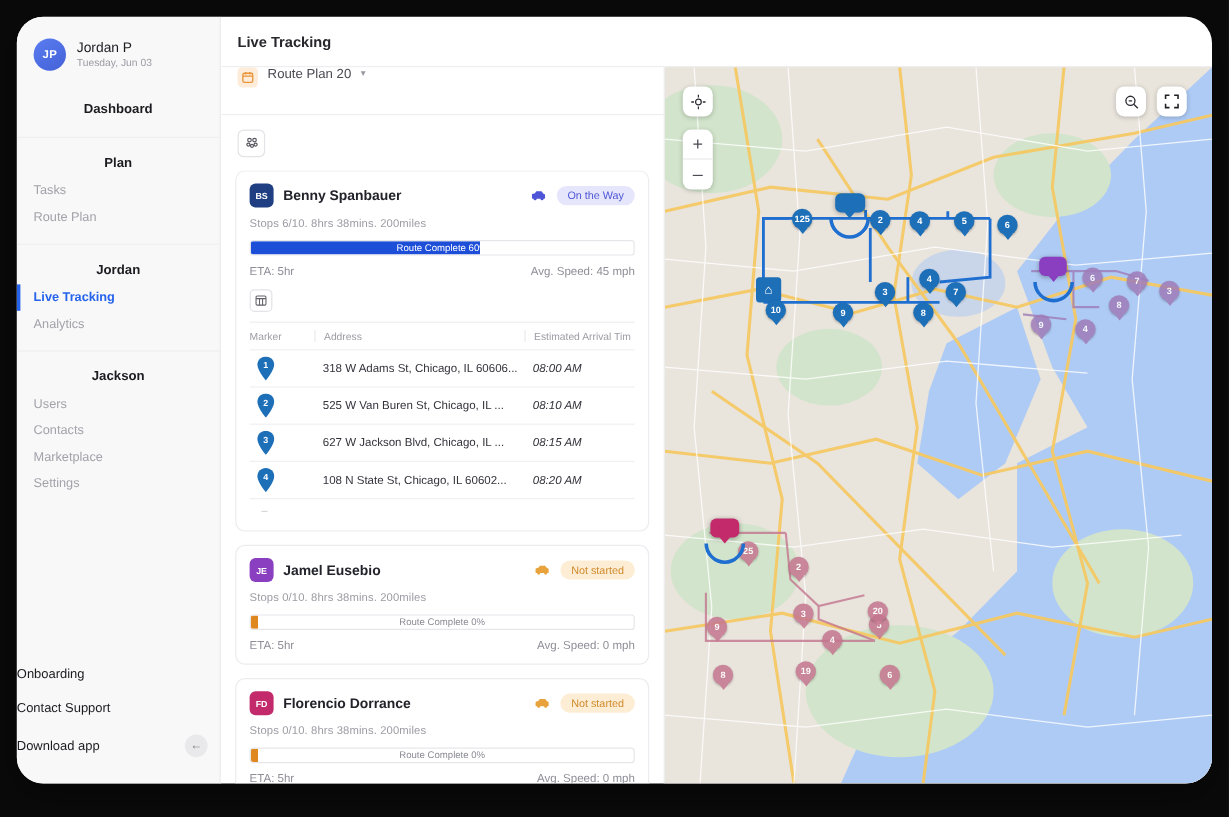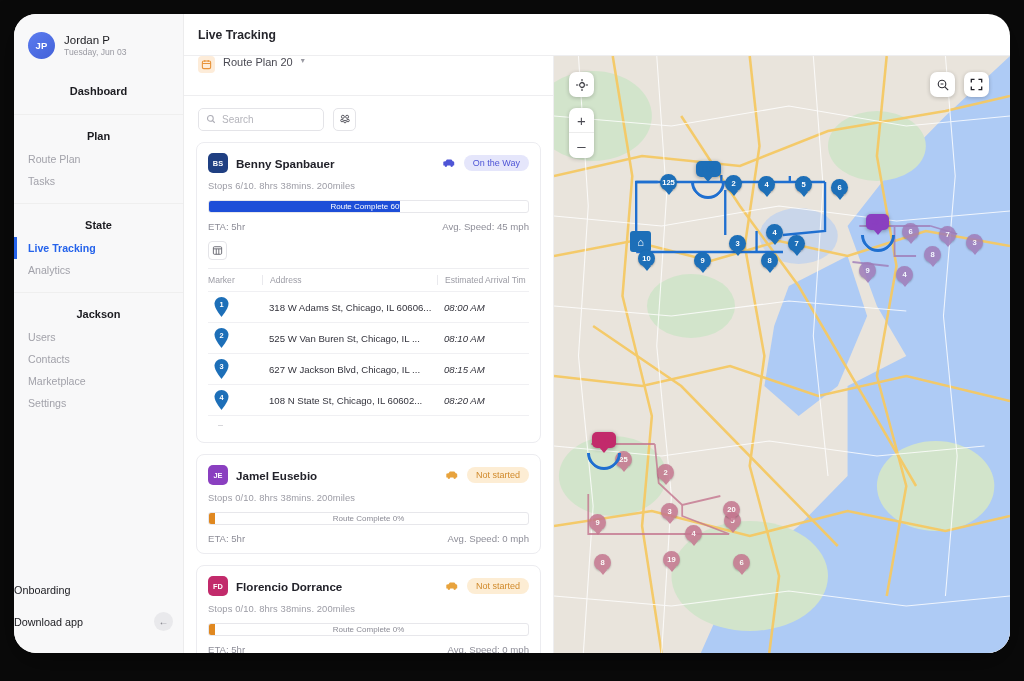--- a/index.html
+++ b/index.html
@@ -237,40 +237,43 @@
         <div class="profile-date">Tuesday, Jun 03</div>
       </div>
     </div>
 
     <nav class="nav" id="nav-root">
         <div class="nav-sec">
           <div class="nav-title">Dashboard</div>
         </div>
         <div class="nav-sec">
           <div class="nav-title">Plan</div>
+          <div class="nav-item">Tasks</div>
           <div class="nav-item">Route Plan</div>
-          <div class="nav-item">Tasks</div>
         </div>
         <div class="nav-sec">
-          <div class="nav-title">State</div>
+          <div class="nav-title">Jordan</div>
           <div class="nav-item active">Live Tracking</div>
           <div class="nav-item">Analytics</div>
         </div>
         <div class="nav-sec">
           <div class="nav-title">Jackson</div>
           <div class="nav-item">Users</div>
           <div class="nav-item">Contacts</div>
           <div class="nav-item">Marketplace</div>
           <div class="nav-item">Settings</div>
         </div>
       </nav>
 
     <div class="sidebar-bottom" id="bottom-root">
         <div class="bottom-item">
           <span>Onboarding</span>
+        </div>
+        <div class="bottom-item">
+          <span>Contact Support</span>
         </div>
         <div class="bottom-item">
           <span>Download app</span>
           <span class="collapse-btn">←</span>
         </div>
       </div>
   </aside>
 
   <div class="main">
     <div class="topbar">
@@ -285,29 +288,20 @@
             <svg width="11" height="11" viewBox="0 0 16 16" fill="none" stroke="#e8933a" stroke-width="1.6">
               <rect x="2" y="3" width="12" height="11" rx="2"></rect>
                 <path d="M2 6.5h12M5.5 1.5v3M10.5 1.5v3"></path>
             </svg>
           </div>
           <div class="plan-label">Route Plan 20</div>
           <div class="chev">▾</div>
         </div>
 
         <div class="searchbar">
-          <div class="search-wrap">
-            <span>
-              <svg width="10" height="10" viewBox="0 0 16 16" fill="none" stroke="#adadb6" stroke-width="1.7">
-                <circle cx="7" cy="7" r="4.6"></circle>
-                  <path d="M10.5 10.5L14 14"></path>
-              </svg>
-            </span>
-            <input type="text" placeholder="Search" style="">
-          </div>
           <div class="filter-btn">
             <svg width="12" height="12" viewBox="0 0 16 16" fill="none" stroke="#55555e" stroke-width="1.3">
               <circle cx="5.2" cy="5" r="2"></circle>
                 <circle cx="10.8" cy="5" r="2"></circle>
               <circle cx="4" cy="10" r="1.7"></circle>
                 <circle cx="8" cy="11.4" r="1.7"></circle>
                 <circle cx="12" cy="10" r="1.7"></circle>
             </svg>
           </div>
         </div>

